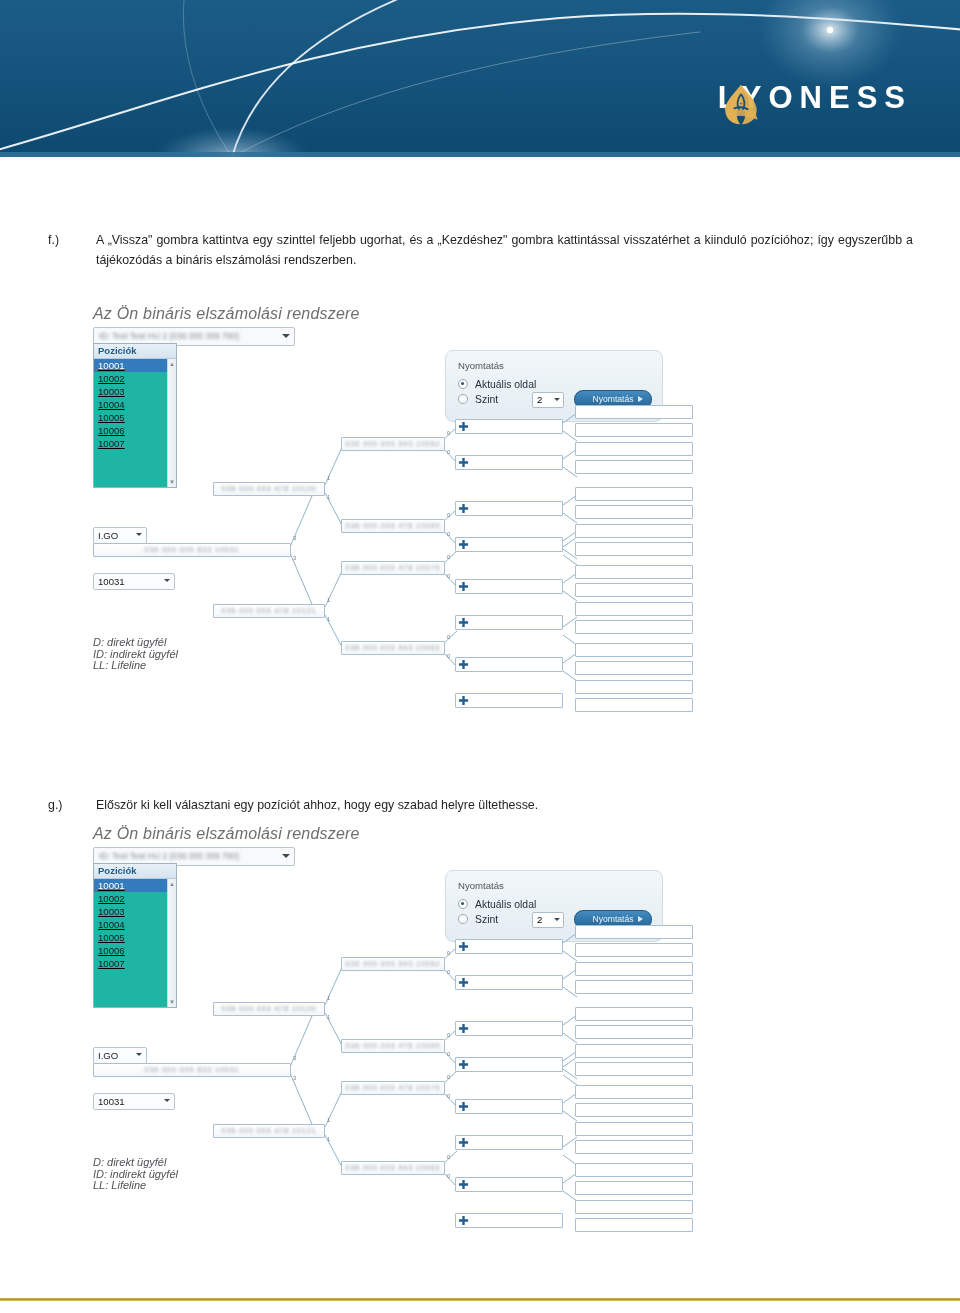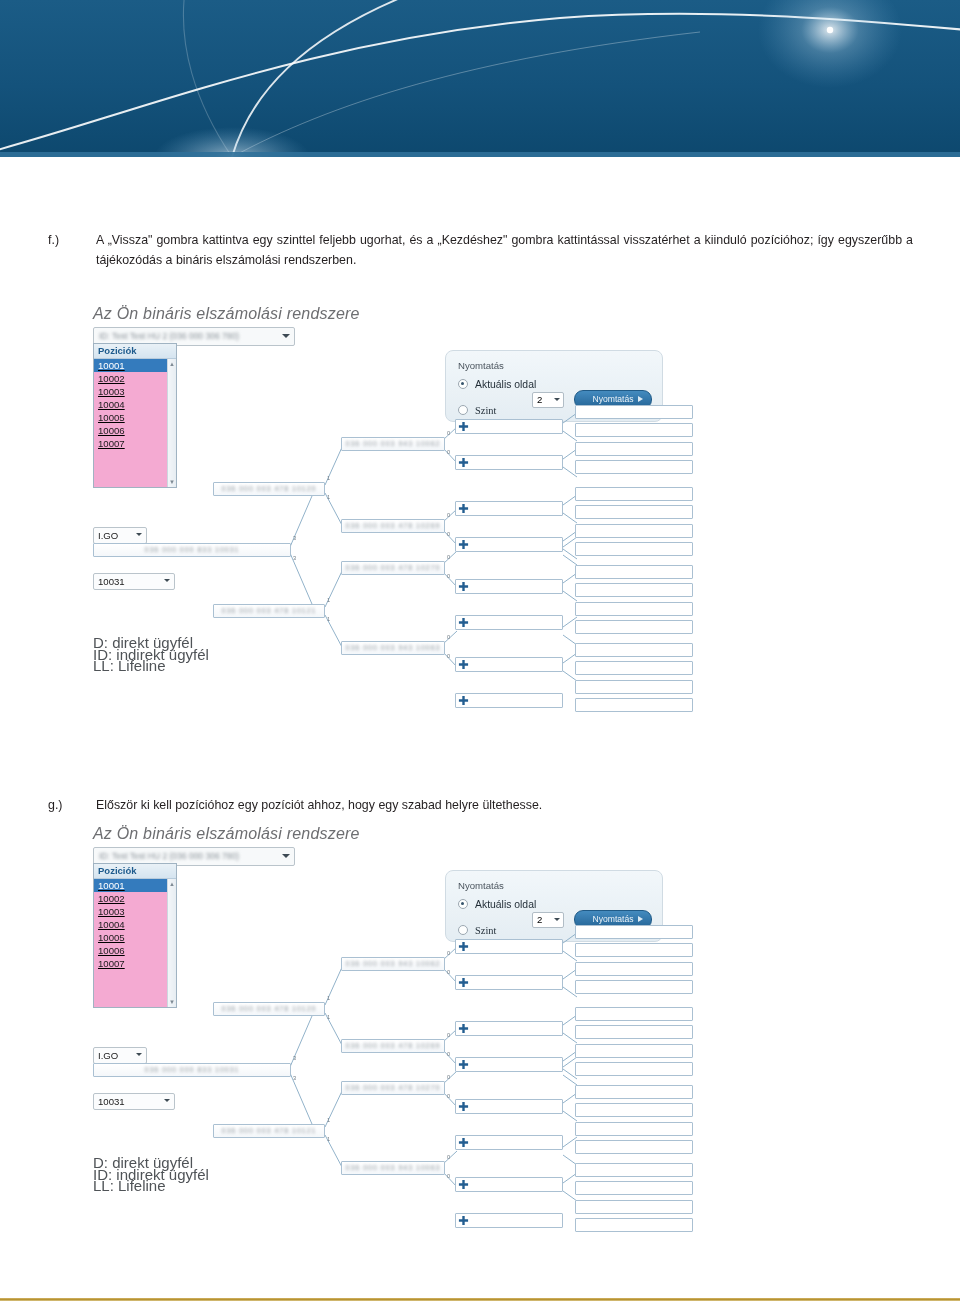--- a/index.html
+++ b/index.html
@@ -53,21 +53,21 @@
     filter:blur(1.6px);white-space:nowrap;
   }
   .acct-select .caret{
     position:absolute;right:4px;top:6px;width:0;height:0;
     border-left:4px solid transparent;border-right:4px solid transparent;border-top:4px solid #3c4a55;
   }
 
   
   .poz{
     position:absolute;left:8px;top:38px;width:82px;height:143px;
-    border:1px solid #9fb3c4;background:#f9a8d4;
+    border:1px solid #9fb3c4;background:#14b8a6;
   }
   .poz-head{
     height:14px;line-height:14px;padding-left:4px;
     background:linear-gradient(180deg,#e8f1f8,#d4e4f1);
     color:#1a5c92;font-weight:700;font-size:9.5px;border-bottom:1px solid #b7cbdd;
   }
   .poz-list{position:absolute;left:0;top:15px;right:8px;bottom:0;text-decoration:underline;}
   .poz-item{
     height:13px;line-height:13px;padding-left:4px;font-size:9.6px;color:#1a1a1a;
   }
@@ -89,33 +89,33 @@
     height:15px;font-size:9.6px;color:#1a1a1a;
   }
   .mini-select .lbl{position:absolute;left:4px;top:2px;line-height:11px;}
   .mini-select .caret{
     position:absolute;right:4px;top:5px;width:0;height:0;
     border-left:3.5px solid transparent;border-right:3.5px solid transparent;border-top:3.5px solid #3c4a55;
   }
 
   
   .legend{
-    position:absolute;font-size:15px;color:#4f5357;line-height:11.5px;
+    position:absolute;font-style:italic;font-size:11px;color:#4f5357;line-height:11.5px;
   }
 
   
   .printpanel{
     position:absolute;border:1px solid #cfdbe4;border-radius:8px;
     background:linear-gradient(180deg,#f2f7fa,#e3edf4);
     width:216px;height:70px;
   }
   .pp-title{position:absolute;left:12px;top:9px;font-size:9.6px;color:#4a5560;}
   .pp-row{position:absolute;left:12px;font-size:10.4px;color:#1e2b36;text-align:right;}
   .pp-row.r1{top:28px;}
-  .pp-row.r2{top:54px;font-family:Liberation Serif, serif;}
+  .pp-row.r2{top:43px;}
   .radio{
     display:inline-block;width:8px;height:8px;border-radius:50%;
     border:1px solid #9aa7b2;background:#fdfefe;vertical-align:-1px;margin-right:7px;position:relative;
   }
   .radio.on::after{
     content:"";position:absolute;left:1.5px;top:1.5px;width:3px;height:3px;border-radius:50%;background:#33546e;
   }
   .lvl-select{
     position:absolute;left:86px;top:41px;width:30px;height:14px;
     border:1px solid #b0bdc7;background:#ffffff;border-radius:2px;font-size:9.6px;
@@ -188,20 +188,35 @@
     <path d="M -40 160 C 120 120 300 40 560 18 C 720 6 880 22 1010 34" fill="none" stroke="#ffffff" stroke-opacity=".9" stroke-width="2.1"></path>
     <path d="M 232 157 C 250 96 300 36 420 -10" fill="none" stroke="#ffffff" stroke-opacity=".85" stroke-width="1.9"></path>
     <path d="M 232 157 C 196 104 176 44 186 -16" fill="none" stroke="#ffffff" stroke-opacity=".22" stroke-width="1.1"></path>
     <path d="M 232 157 C 330 104 470 58 700 32" fill="none" stroke="#ffffff" stroke-opacity=".30" stroke-width="1"></path>
     <ellipse cx="232" cy="157" rx="78" ry="30" fill="url(#flare)" opacity=".85"></ellipse>
     <ellipse cx="830" cy="30" rx="72" ry="58" fill="url(#flare2)" opacity=".9"></ellipse>
     <circle cx="830" cy="30" r="3.2" fill="#ffffff"></circle>
     <rect x="0" y="152" width="960" height="5" fill="#2f7099" opacity=".9"></rect>
   </svg>
 
+  <div class="logo-wrap">
+    <svg class="logo-mark" viewBox="0 0 100 100">
+      <g fill="#e3b153">
+        <path d="M50 6 C34 26 18 40 16 58 C14 76 28 92 48 92 C40 80 38 68 44 56 C50 44 56 34 54 20 Z"></path>
+        <path d="M50 6 C66 26 82 40 84 58 C86 76 72 92 52 92 C60 80 62 68 56 56 C50 44 44 34 46 20 Z" opacity=".92"></path>
+        <path d="M14 56 C28 46 44 44 58 50 C74 57 84 68 86 82 C70 78 56 72 44 74 C30 76 20 70 14 56 Z" opacity=".85"></path>
+      </g>
+      <g fill="none" stroke="#14527b" stroke-width="4">
+        <path d="M50 26 C42 38 40 50 46 60"></path>
+        <path d="M50 26 C58 38 60 50 54 60"></path>
+        <path d="M34 58 C44 54 56 54 66 60"></path>
+      </g>
+    </svg>
+    <span class="logo-text">LYONESS</span>
+  </div>
 </div>
 
 <div class="para" style="left:48px;top:230px;width:865px;">
   <span class="marker">f.)</span>
   <span class="ptext">A „Vissza" gombra kattintva egy szinttel feljebb ugorhat,  és a „Kezdéshez" gombra kattintással visszatérhet a kiinduló pozícióhoz; így egyszerűbb a tájékozódás a bináris elszámolási rendszerben.</span>
 </div>
 
 <div class="shot" style="left:85px;top:305px;">
 
   <div class="shot-title">Az Ön bináris elszámolási rendszere</div>
@@ -400,21 +415,21 @@
     <div class="node" style="left:490px;top:315px;width:118px;height:14px;"></div>
     <div class="node" style="left:490px;top:338px;width:118px;height:14px;"></div>
     <div class="node" style="left:490px;top:356px;width:118px;height:14px;"></div>
     <div class="node" style="left:490px;top:375px;width:118px;height:14px;"></div>
     <div class="node" style="left:490px;top:393px;width:118px;height:14px;"></div>
   </div>
 </div>
 
 <div class="para" style="left:48px;top:795px;width:865px;">
   <span class="marker">g.)</span>
-  <span class="ptext">Először ki kell pozícióhoz egy pozíciót ahhoz, hogy egy szabad helyre ültethesse.</span>
+  <span class="ptext">Először ki kell választani egy pozíciót ahhoz, hogy egy szabad helyre ültethesse.</span>
 </div>
 
 <div class="shot" style="left:85px;top:825px;">
 
   <div class="shot-title">Az Ön bináris elszámolási rendszere</div>
 
   <div class="acct-select">
     <span class="blur-txt">ID: Test Test HU 2 (036 000 306 780)</span>
     <span class="caret"></span>
   </div>

